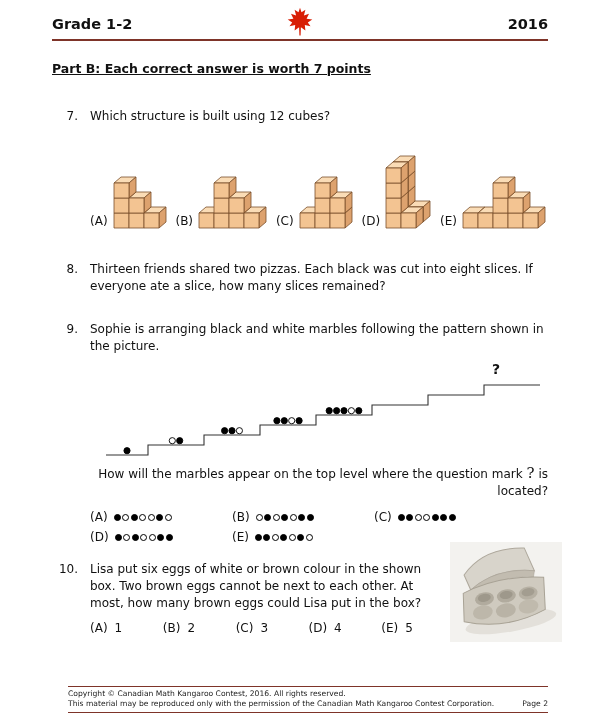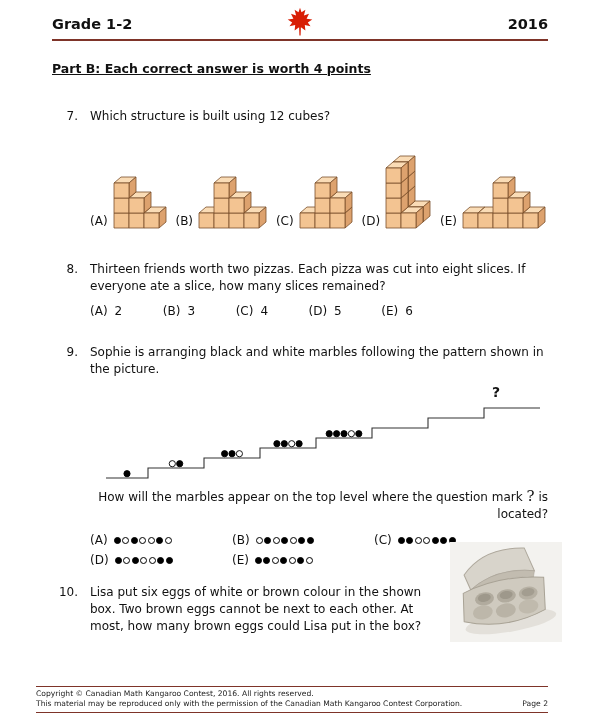--- a/index.html
+++ b/index.html
@@ -31,39 +31,39 @@
   .q9opts{margin-top:7px;font-size:12px;}
   .q9row{display:flex;line-height:20px;}
   .q9opt{width:142px;display:flex;align-items:center;gap:6px;}
   .marbles{display:inline-flex;align-items:center;}
   .marble{display:inline-block;width:7px;height:7px;border:1px solid #000;border-radius:50%;margin-right:1.5px;}
   .marble.b{background:#000;}
   .marble.w{background:#fff;}
   .q10{margin-top:14px;}
   .q10 .qtext{max-width:354px;}
   .eggbox{position:absolute;top:540px;right:36px;}
-  .footer{position:absolute;left:36px;right:52px;bottom:6px;border-top:1.5px solid var(--rule);border-bottom:1.5px solid var(--rule);padding:2px 0 3px;display:flex;justify-content:space-between;align-items:flex-end;font-size:7.6px;line-height:1.35;color:#222;}
+  .footer{position:absolute;left:68px;right:52px;bottom:6px;border-top:1.5px solid var(--rule);border-bottom:1.5px solid var(--rule);padding:2px 0 3px;display:flex;justify-content:space-between;align-items:flex-end;font-size:7.6px;line-height:1.35;color:#222;}
 </style>
 </head>
 <body>
 
 <div class="page">
   <div class="content">
 
     <div class="header">
       <span class="hlabel">Grade 1-2</span>
       <span class="leaf">
         <svg viewBox="0 0 100 100" width="30" height="33">
           <path d="M50 4 L55 19 L68 11 L63 30 L80 24 L72 41 L91 43 L76 53 L85 66 L66 62 L68 80 L53 69 L52 97 L48 97 L47 69 L32 80 L34 62 L15 66 L24 53 L9 43 L28 41 L20 24 L37 30 L32 11 L45 19 Z" fill="#d81e05"></path>
         </svg>
       </span>
       <span class="hlabel">2016</span>
     </div>
 
-    <div class="section-title">Part B: Each correct answer is worth 4 points</div>
+    <div class="section-title">Part B: Each correct answer is worth 7 points</div>
 
     <div class="question q7">
       <div class="qnum">7.</div>
       <div class="qbody">
         <div class="qtext">Which structure is built using 12 cubes?</div>
         <div class="figs">
           <div class="fig">
             <span class="figlabel">(A)</span>
             <span class="cubefig"><svg width="54" height="53" viewBox="-1 -52 54 53">
                   <polygon points="0,-15 7,-21 22,-21 15,-15" fill="#fadcb6" stroke="#7a4f2b" stroke-width="0.8" stroke-linejoin="round"></polygon>
@@ -199,28 +199,21 @@
                   <rect x="30" y="-45" width="15" height="15" fill="#f3c492" stroke="#7a4f2b" stroke-width="0.8" stroke-linejoin="round"></rect>
                 </svg></span>
           </div>
         </div>
       </div>
     </div>
 
     <div class="question q8">
       <div class="qnum">8.</div>
       <div class="qbody">
-        <div class="qtext">Thirteen friends worth two pizzas. Each pizza was cut into eight slices. If everyone ate a slice, how many slices remained?</div>
-        <div class="optrow">
-          <span class="opt"><span>(A)</span><span class="val">2</span></span>
-          <span class="opt"><span>(B)</span><span class="val">3</span></span>
-          <span class="opt"><span>(C)</span><span class="val">4</span></span>
-          <span class="opt"><span>(D)</span><span class="val">5</span></span>
-          <span class="opt"><span>(E)</span><span class="val">6</span></span>
-        </div>
+        <div class="qtext">Thirteen friends shared two pizzas. Each black was cut into eight slices. If everyone ate a slice, how many slices remained?</div>
       </div>
     </div>
 
     <div class="question q9">
       <div class="qnum">9.</div>
       <div class="qbody">
         <div class="qtext">Sophie is arranging black and white marbles following the pattern shown in the picture.</div>
         <div class="stairs" id="stairs"><svg width="460" height="102" viewBox="0 0 460 102">
               <path d="M 10 94 H 52 V 84 H 108 V 74 H 164 V 64 H 220 V 54 H 276 V 44 H 332 V 34 H 388 V 24 H 444" fill="none" stroke="#333" stroke-width="1.1"></path>
               <circle cx="31" cy="89.7" r="3.1" fill="#000" stroke="#000" stroke-width="0.9"></circle>
@@ -311,20 +304,27 @@
             </span>
           </div>
         </div>
       </div>
     </div>
 
     <div class="question q10">
       <div class="qnum">10.</div>
       <div class="qbody">
         <div class="qtext">Lisa put six eggs of white or brown colour in the shown box. Two brown eggs cannot be next to each other. At most, how many brown eggs could Lisa put in the box?</div>
+        <div class="optrow">
+          <span class="opt"><span>(A)</span><span class="val">1</span></span>
+          <span class="opt"><span>(B)</span><span class="val">2</span></span>
+          <span class="opt"><span>(C)</span><span class="val">3</span></span>
+          <span class="opt"><span>(D)</span><span class="val">4</span></span>
+          <span class="opt"><span>(E)</span><span class="val">5</span></span>
+        </div>
       </div>
     </div>
 
   </div>
 
   <svg class="eggbox" width="116" height="104" viewBox="0 0 116 104">
     <rect x="2" y="2" width="112" height="100" fill="#f3f2ef"></rect>
     <g transform="rotate(-10 58 54)">
       <ellipse cx="58" cy="82" rx="46" ry="10" fill="#e3e0da"></ellipse>
       <path d="M20 28 Q44 4 84 12 L90 36 Q52 26 24 44 Z" fill="#d8d4cb" stroke="#aea89c" stroke-width="1"></path>

